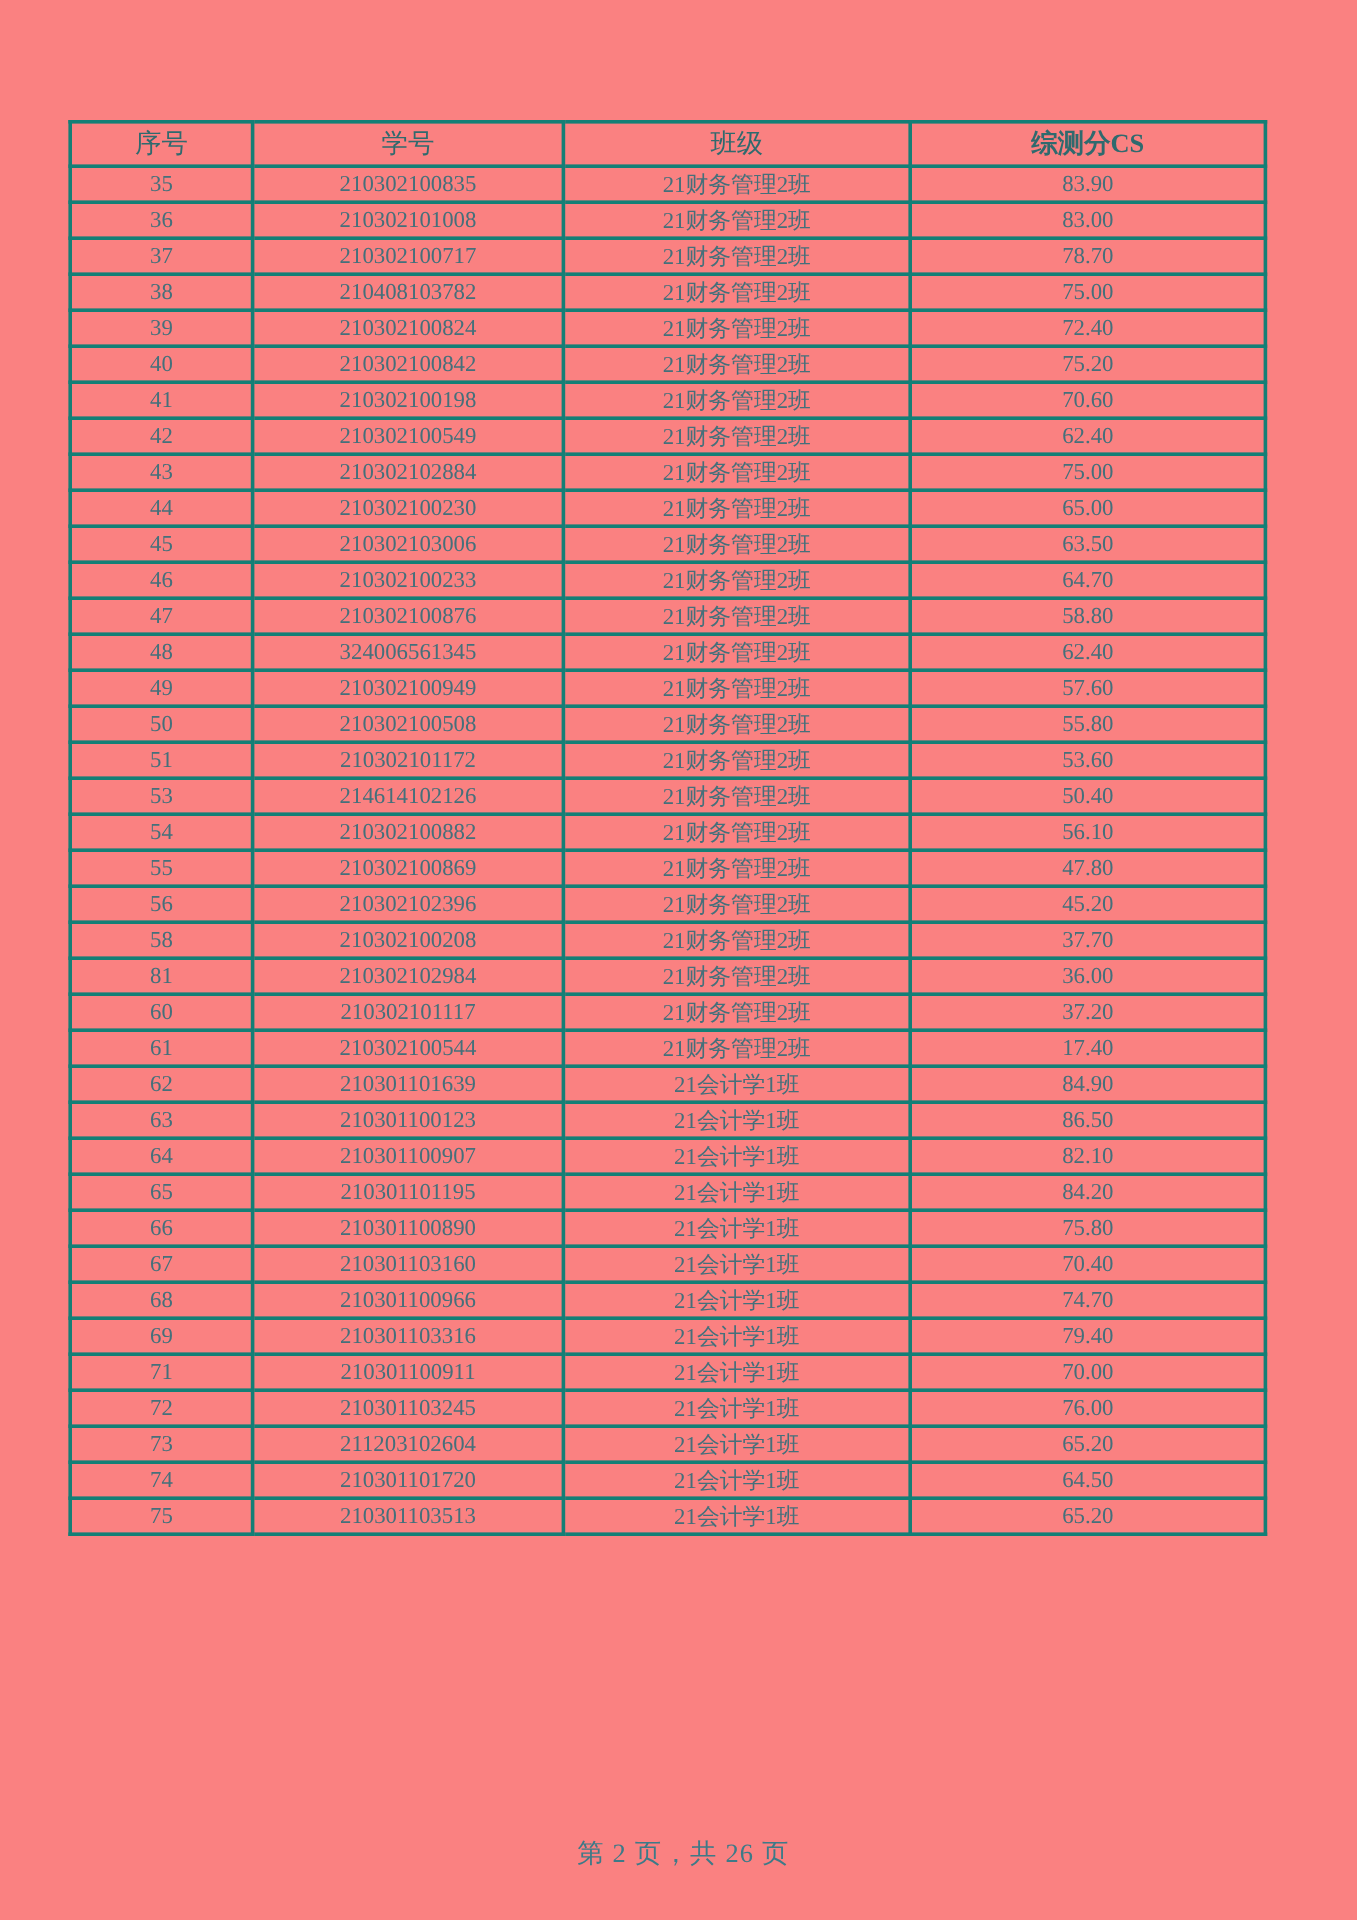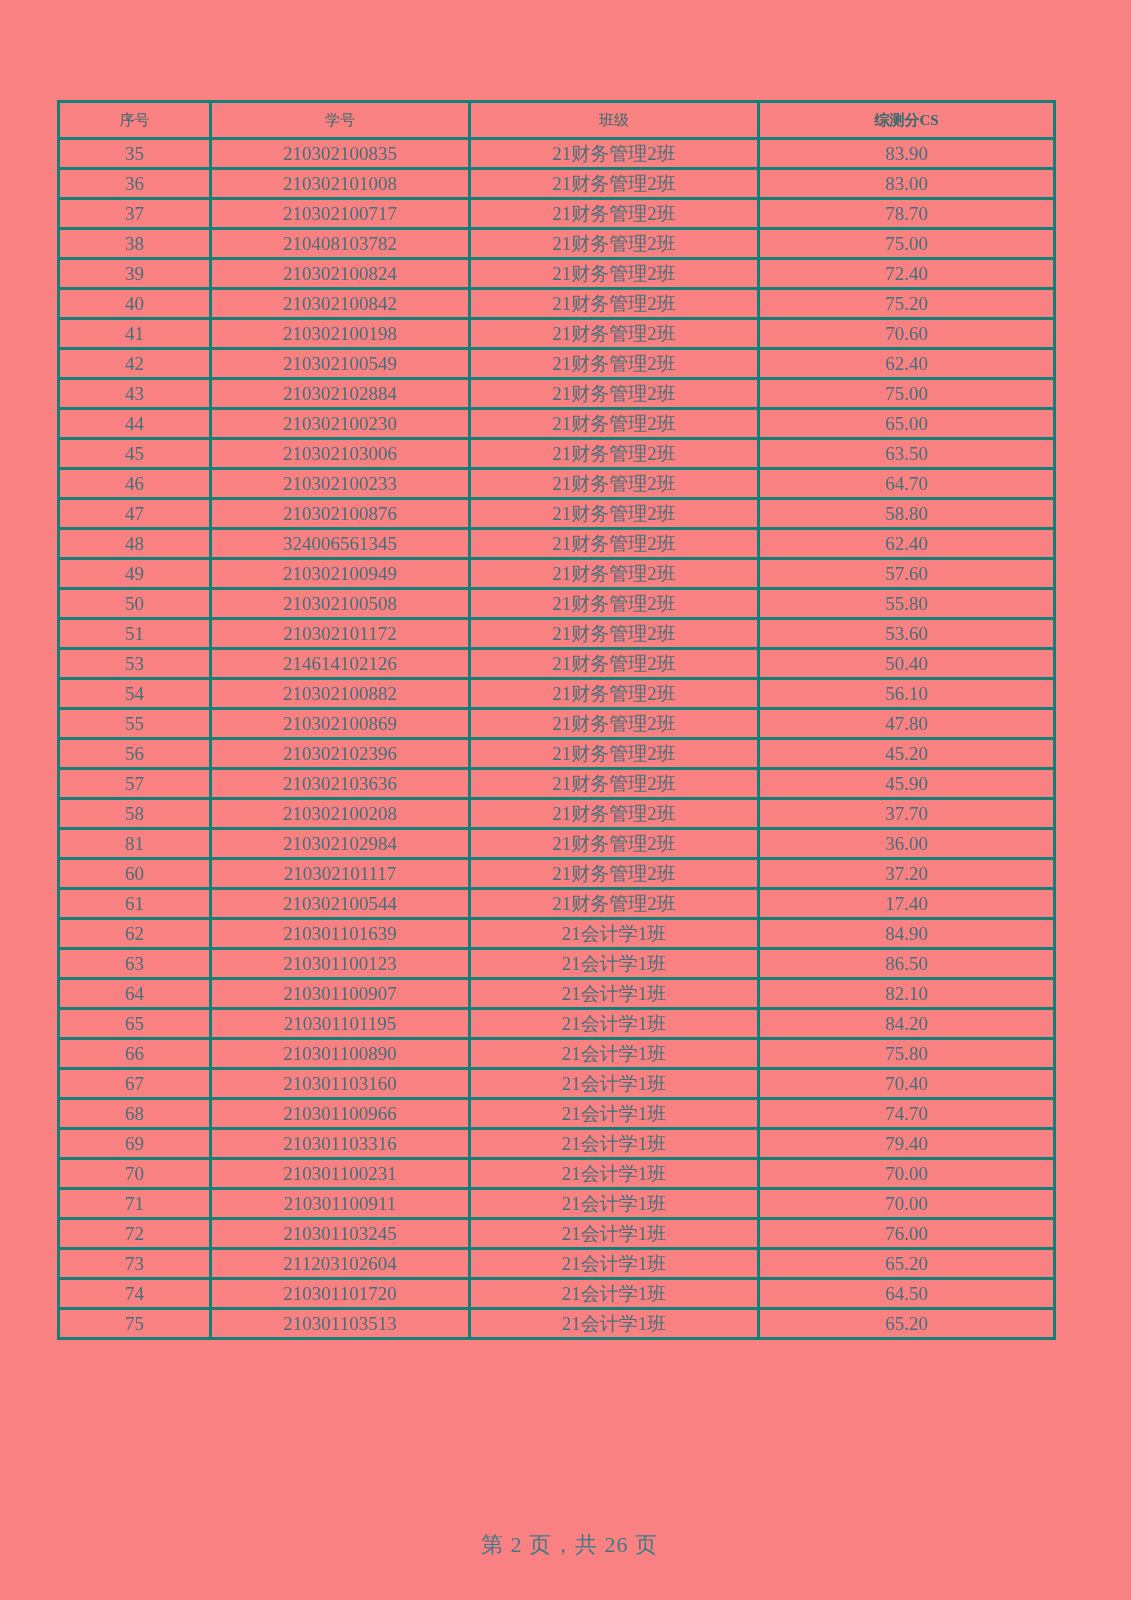--- a/index.html
+++ b/index.html
@@ -33,21 +33,21 @@
     vertical-align: middle;
     color: var(--text-teal);
     font-size: 19px;
     overflow: hidden;
     white-space: nowrap;
   }
   .score-table thead th {
     height: 37px;
     font-weight: normal;
     color: var(--header-teal);
-    font-size: 15px;
+    font-size: 22px;
   }
   .score-table thead th:last-child {
     font-weight: bold;
   }
   .score-table tbody td {
     height: 30px;
   }
   .col-serial  { width: 152px; }
   .col-id      { width: 259px; }
   .col-class   { width: 289px; }
@@ -203,26 +203,20 @@
         <td>21财务管理2班</td>
         <td>47.80</td>
       </tr>
       <tr>
         <td>56</td>
         <td>210302102396</td>
         <td>21财务管理2班</td>
         <td>45.20</td>
       </tr>
       <tr>
-        <td>57</td>
-        <td>210302103636</td>
-        <td>21财务管理2班</td>
-        <td>45.90</td>
-      </tr>
-      <tr>
         <td>58</td>
         <td>210302100208</td>
         <td>21财务管理2班</td>
         <td>37.70</td>
       </tr>
       <tr>
         <td>81</td>
         <td>210302102984</td>
         <td>21财务管理2班</td>
         <td>36.00</td>
@@ -279,26 +273,20 @@
         <td>68</td>
         <td>210301100966</td>
         <td>21会计学1班</td>
         <td>74.70</td>
       </tr>
       <tr>
         <td>69</td>
         <td>210301103316</td>
         <td>21会计学1班</td>
         <td>79.40</td>
-      </tr>
-      <tr>
-        <td>70</td>
-        <td>210301100231</td>
-        <td>21会计学1班</td>
-        <td>70.00</td>
       </tr>
       <tr>
         <td>71</td>
         <td>210301100911</td>
         <td>21会计学1班</td>
         <td>70.00</td>
       </tr>
       <tr>
         <td>72</td>
         <td>210301103245</td>

